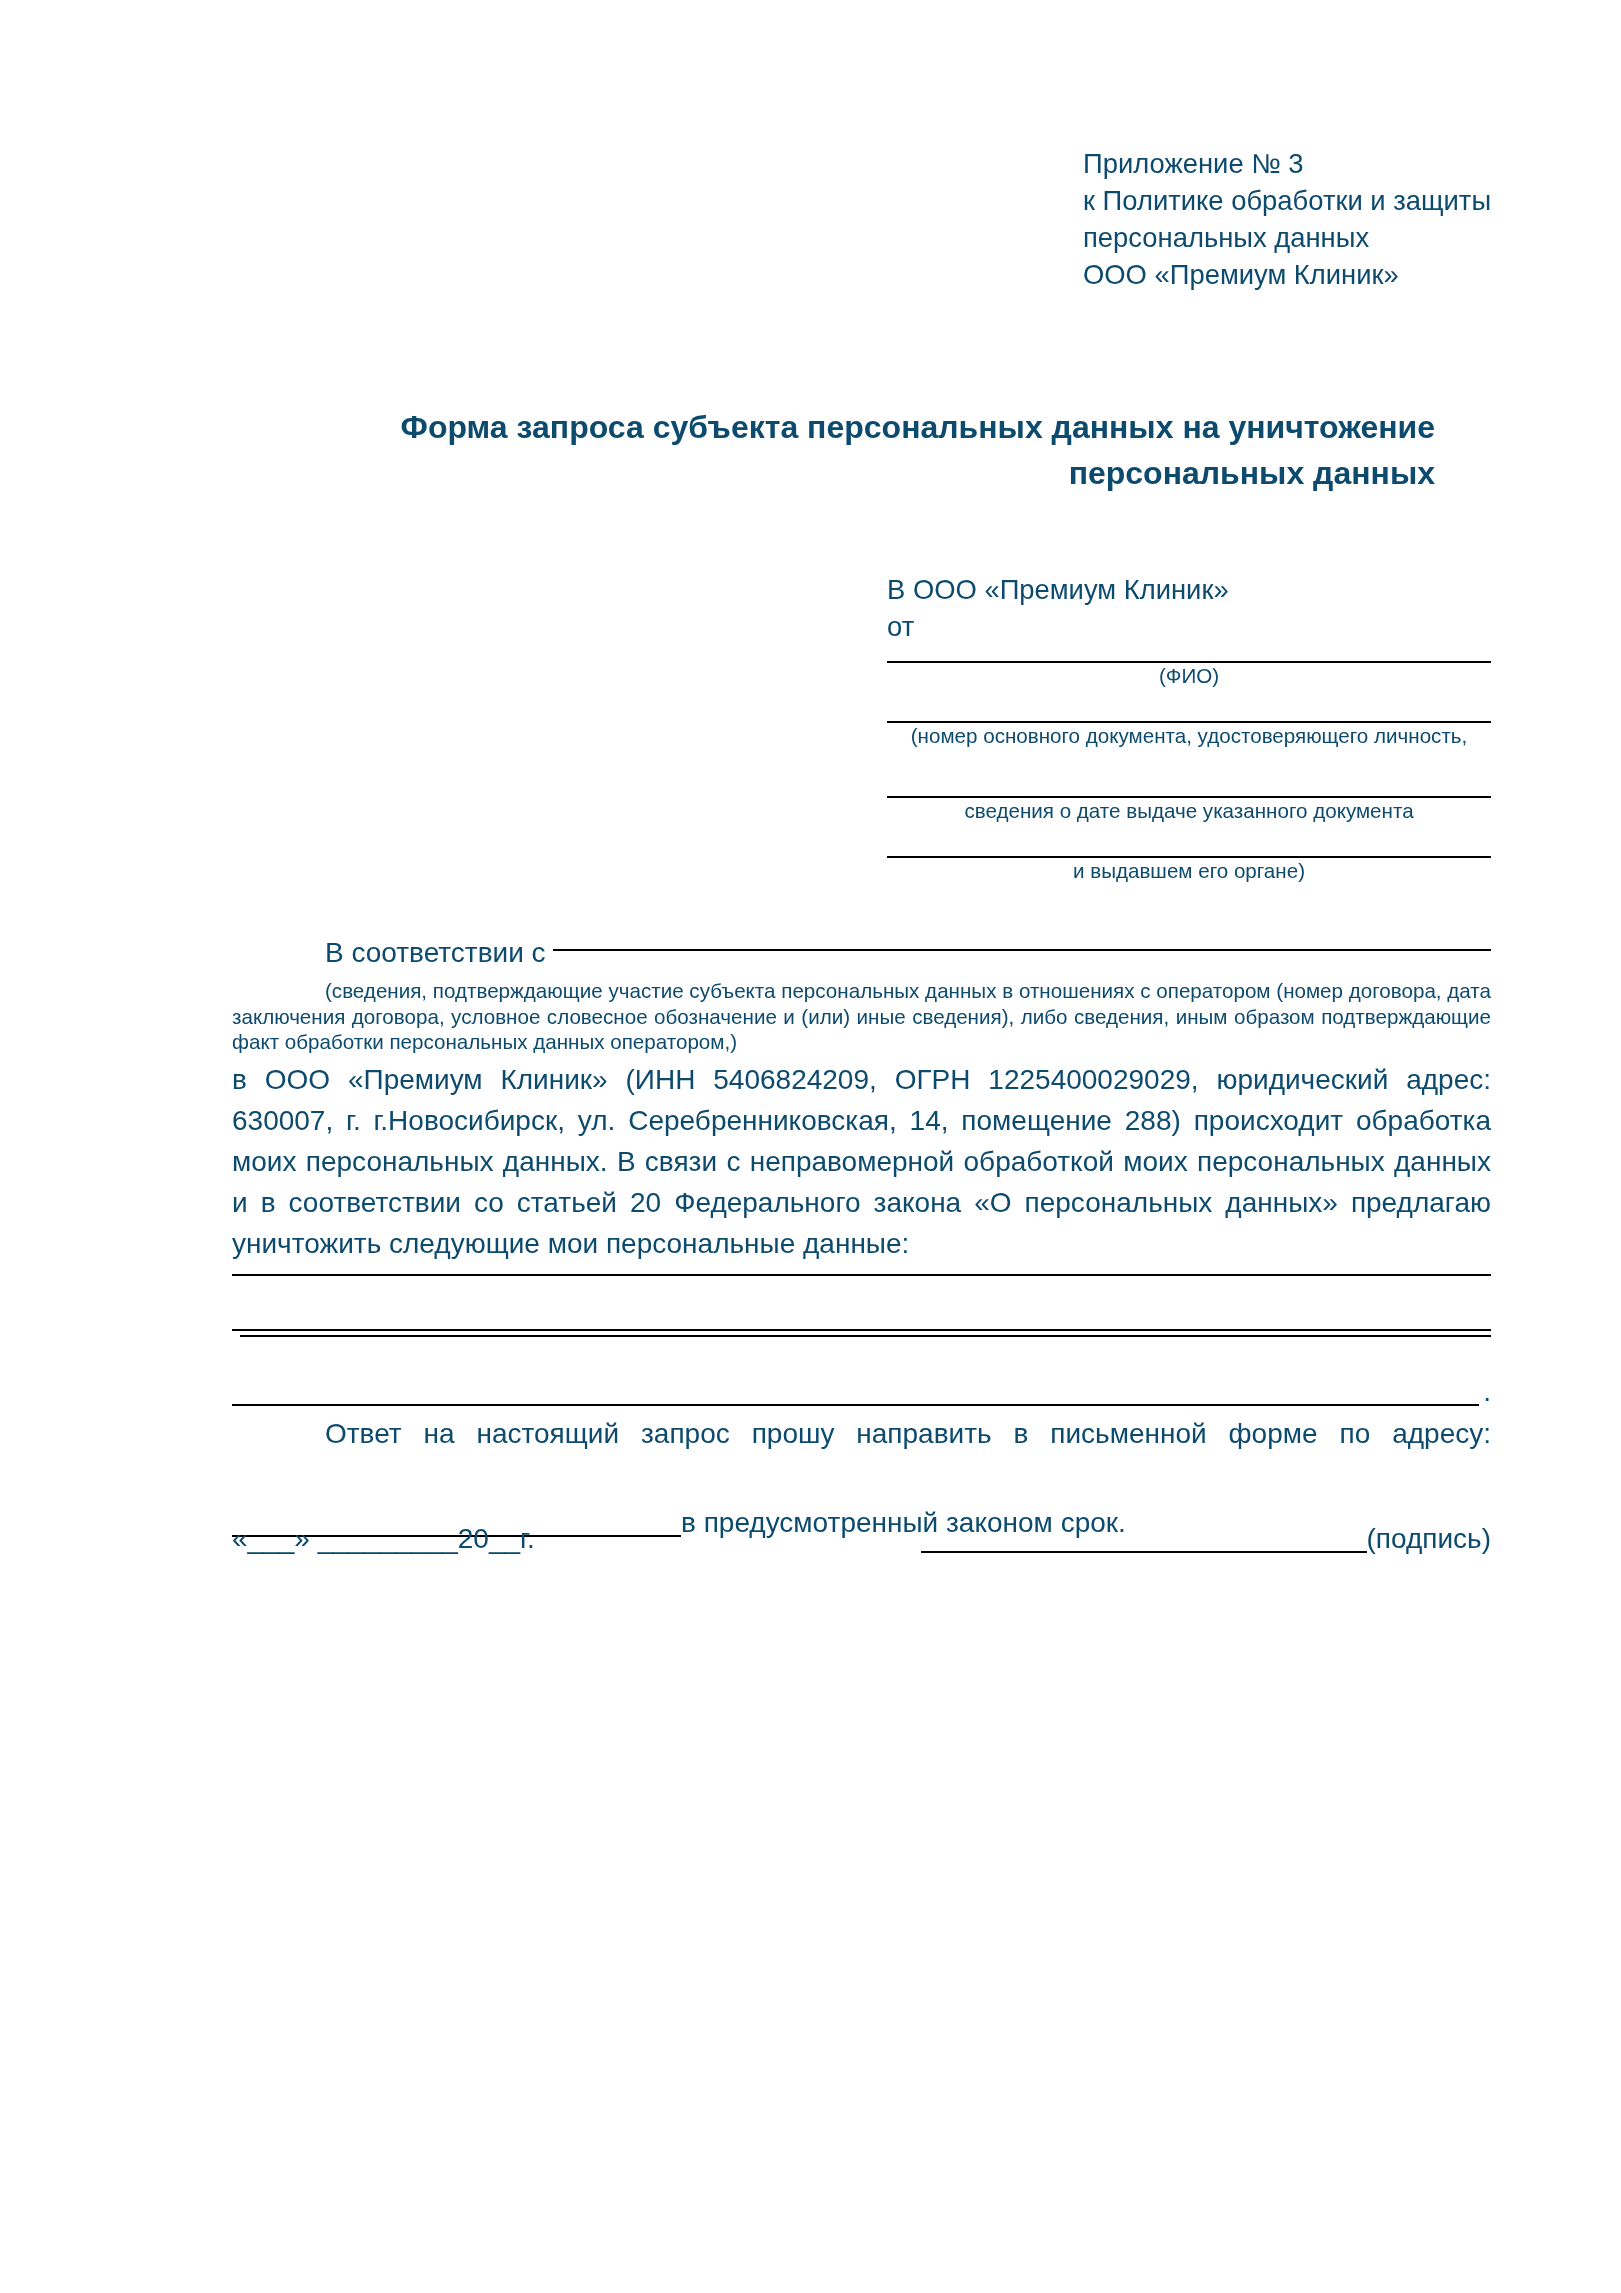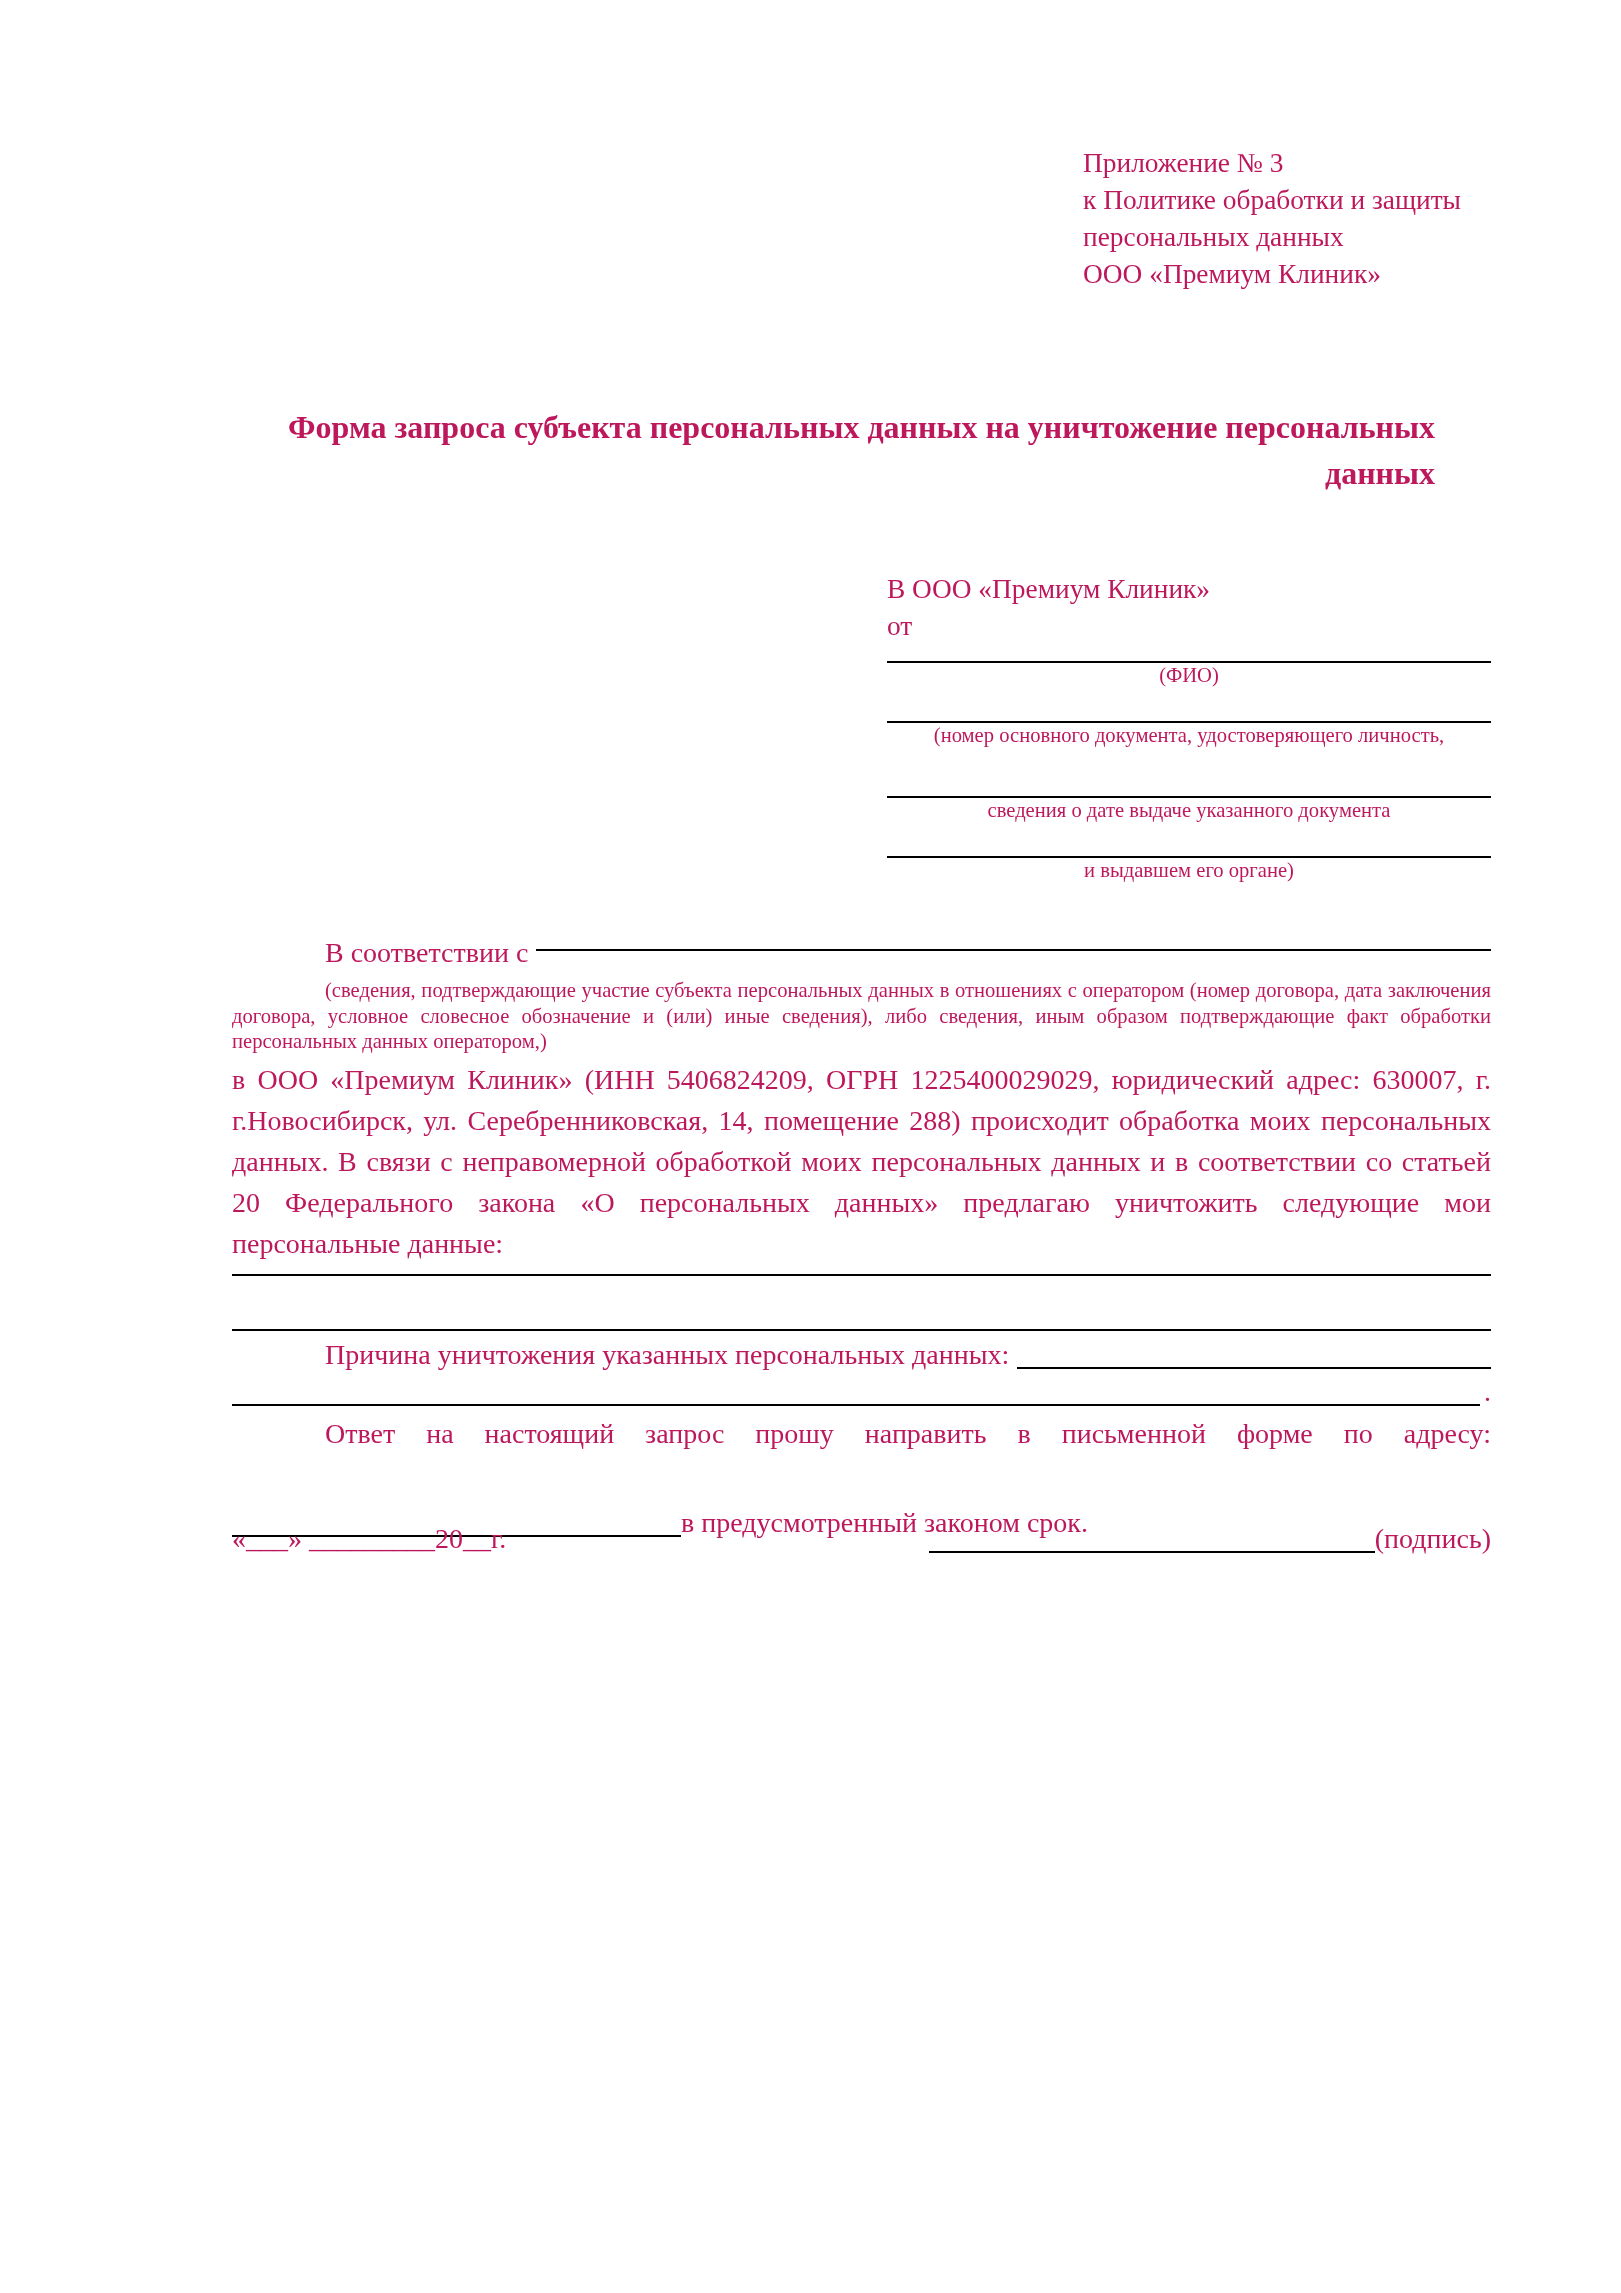--- a/index.html
+++ b/index.html
@@ -1,21 +1,21 @@
 <!DOCTYPE html>
 <html><head>
 <meta charset="utf-8">
 <style>
   html,body { margin:0; padding:0; background:#e8e8e8; }
   .page {
     position:relative;
     width:1621px; height:2294px;
     background:#ffffff;
-    color:#be185d;
-    font-family:Liberation Serif, serif;
+    color:#0c4a6e;
+    font-family:Liberation Sans, sans-serif;
     margin:0 auto;
     overflow:hidden;
   }
   
   .appendix {
     position:absolute; left:1083px; top:145px; width:421px;
     font-size:27.4px; line-height:37px; text-align:left;
   }
   
   .doc-title {
@@ -118,21 +118,20 @@
   </div>
 
   <div class="fine-print">(сведения, подтверждающие участие субъекта персональных данных в отношениях с оператором (номер договора, дата заключения договора, условное словесное обозначение и (или) иные сведения), либо сведения, иным образом подтверждающие факт обработки персональных данных оператором,)</div>
 
   <div class="main-par">в ООО «Премиум Клиник» (ИНН 5406824209, ОГРН 1225400029029, юридический адрес: 630007, г. г.Новосибирск, ул. Серебренниковская, 14, помещение 288) происходит обработка моих персональных данных. В связи с неправомерной обработкой моих персональных данных и в соответствии со статьей 20 Федерального закона «О персональных данных» предлагаю уничтожить следующие мои персональные данные:</div>
 
   <div class="blank-line blank1"></div>
   <div class="blank-line blank2"></div>
 
   <div class="reason-row">
-    <span class="lead">Причина уничтожения указанных персональных данных:</span>
     <span class="fill-line"></span>
   </div>
 
   <div class="reason-close">
     <span class="fill-line"></span>
     <span>.</span>
   </div>
 
   <div class="answer-par">Ответ на настоящий запрос прошу направить в письменной форме по адресу:</div>
 

